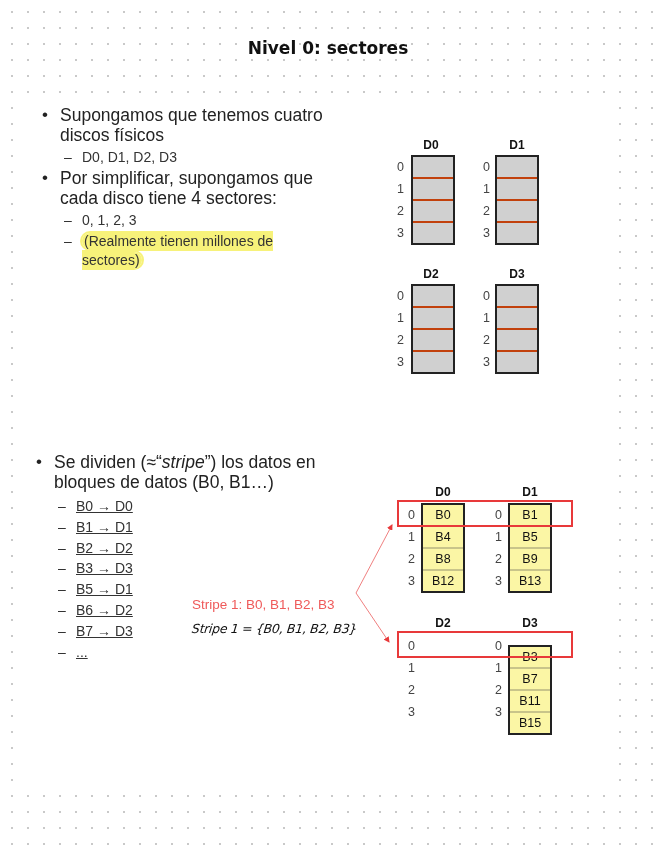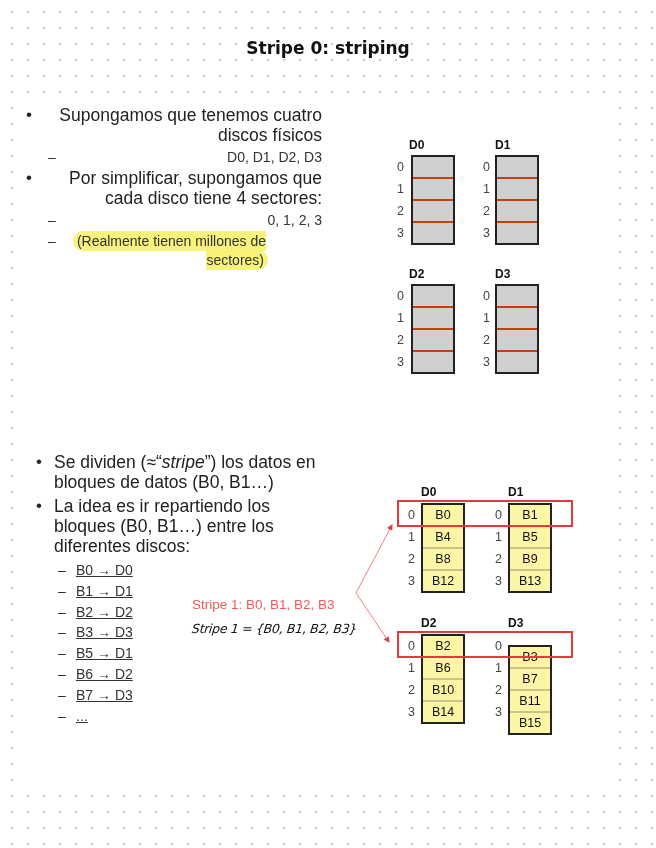--- a/index.html
+++ b/index.html
@@ -33,27 +33,27 @@
   }
   .bullets .l2 {
     position: relative; padding-left: 44px; font-size: 14px; line-height: 19px;
     color: #333;
   }
   .bullets .l2::before {
     content: "\2013"; position: absolute; left: 26px; top: 0;
   }
   .hl { background: #f7f27a; border-radius: 8px; padding: 0 2px; box-shadow: 0 0 0 2px #f7f27a; }
 
-  #s1-bullets { left: 4px; top: 8px; width: 300px; text-align: right; }
+  #s1-bullets { left: 20px; top: 8px; width: 300px; }
   #s2-bullets { left: 14px; top: 9px; width: 320px; }
   #s2-bullets .l1 { margin-bottom: 4px; }
   #s2-bullets .l2 { line-height: 20.8px; text-decoration: underline; }
   .disk-label {
     position: absolute; font-weight: bold; font-size: 12px; color: #111;
-    text-align: left; width: 44px;
+    text-align: center; width: 44px;
   }
   .disk {
     position: absolute; width: 40px; border: 2px solid #222; background: #d0d0d0;
   }
   .disk .sector {
     height: 20px; border-bottom: 2px solid #c2410c; text-align: center;
     font-size: 12.5px; line-height: 20px; color: #111;
   }
   .disk .sector:last-child { border-bottom: none; }
   .disk.yellow { background: #fbf6a5; }
@@ -72,21 +72,21 @@
   .hand-note {
     position: absolute; font-family: "DejaVu Sans", sans-serif; font-style: italic;
     font-size: 12.5px; color: #111; white-space: nowrap; letter-spacing: -0.3px;
     transform: skewX(-6deg);
   }
   svg.arrows { position: absolute; left: 0; top: 0; overflow: visible; }
 </style>
 </head>
 <body>
 
-<div class="title">Stripe 0: striping</div>
+<div class="title">Nivel 0: sectores</div>
 
 <div class="slide" id="slide1">
   <ul class="bullets" id="s1-bullets">
     <li class="l1">Supongamos que tenemos cuatro discos físicos</li>
     <li class="l2">D0, D1, D2, D3</li>
     <li class="l1" style="margin-top:1px">Por simplificar, supongamos que cada disco tiene 4 sectores:</li>
     <li class="l2">0, 1, 2, 3</li>
     <li class="l2" style="margin-top:2px; width:200px"><span class="hl">(Realmente tienen millones de sectores)</span></li>
   </ul>
 
@@ -143,21 +143,20 @@
     <div class="sector"></div>
     <div class="sector"></div>
     <div class="sector"></div>
     <div class="sector"></div>
   </div>
 </div>
 
 <div class="slide" id="slide2">
   <ul class="bullets" id="s2-bullets">
     <li class="l1"><span>Se dividen (≈“</span><em>stripe</em><span>”) los datos en bloques de datos (B0, B1…)</span></li>
-    <li class="l1" style="width:250px">La idea es ir repartiendo los bloques (B0, B1…) entre los diferentes discos:</li>
     <li class="l2">B0 → D0</li>
     <li class="l2">B1 → D1</li>
     <li class="l2">B2 → D2</li>
     <li class="l2">B3 → D3</li>
     <li class="l2">B5 → D1</li>
     <li class="l2">B6 → D2</li>
     <li class="l2">B7 → D3</li>
     <li class="l2">...</li>
   </ul>
 
@@ -188,26 +187,20 @@
     <div class="sector">B9</div>
     <div class="sector">B13</div>
   </div>
 
   <div class="disk-label" style="left:403px; top:173px">D2</div>
   <div class="sector-nums" style="left:390px; top:192px">
     <div>0</div>
       <div>1</div>
       <div>2</div>
       <div>3</div>
-  </div>
-  <div class="disk yellow" style="left:403px; top:191px">
-    <div class="sector">B2</div>
-    <div class="sector">B6</div>
-    <div class="sector">B10</div>
-    <div class="sector">B14</div>
   </div>
 
   <div class="disk-label" style="left:490px; top:173px">D3</div>
   <div class="sector-nums" style="left:477px; top:192px">
     <div>0</div>
       <div>1</div>
       <div>2</div>
       <div>3</div>
   </div>
   <div class="disk yellow" style="left:490px; top:202px">

